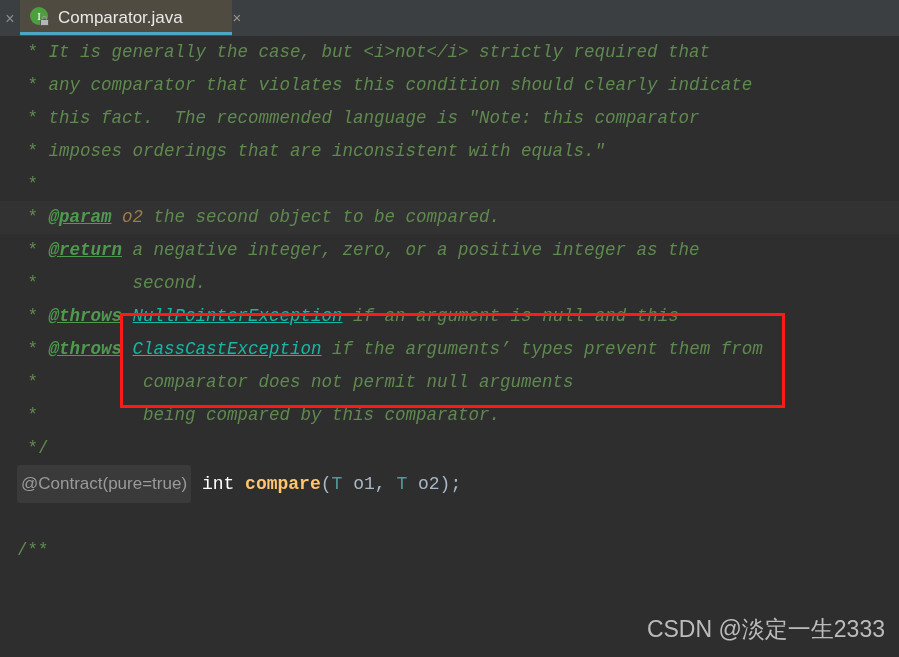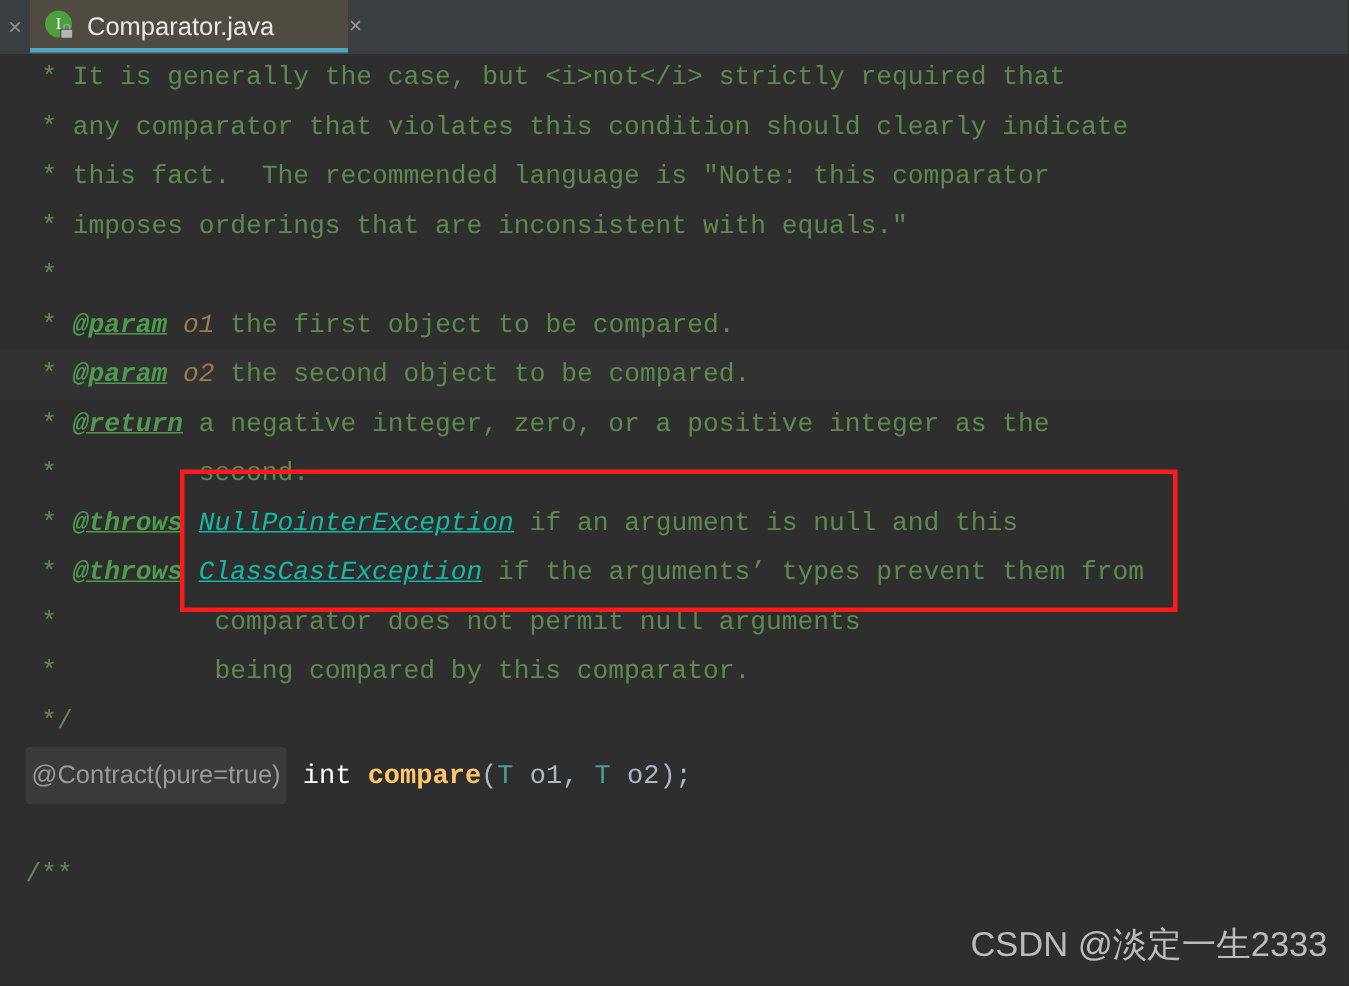--- a/index.html
+++ b/index.html
@@ -125,21 +125,21 @@
   .line.hl {
     background: #323232;
   }
   .ln-text {
     position: absolute;
     left: 17px; top: 0;
     white-space: pre;
   }
 
   
-  .jd          { color: #5f8a4f; }
+  .jd          { color: #5f8a4f; font-style: italic; }
   .jd-star     { color: #5f8a4f; font-style: normal; }
   .jd-tag      { color: #4e9a4e; font-style: italic; font-weight: bold; text-decoration: underline; }
   .jd-param    { color: #9e7b4f; font-style: italic; }
   .jd-type     { color: #14b8a6; font-style: italic; text-decoration: underline; }
 
   
   .codeline {
     position: relative;
     height: 36px;
     line-height: 36px;
@@ -212,21 +212,20 @@
     <div id="tab-underline" style="background: rgb(78, 166, 197);"></div>
   </div>
 
   <div id="editor">
     <div id="code">
         <div class="line"><div class="ln-text"><span class="jd-star"> * </span><span class="jd">It is generally the case, but &lt;i&gt;not&lt;/i&gt; strictly required that</span></div></div>
         <div class="line"><div class="ln-text"><span class="jd-star"> * </span><span class="jd">any comparator that violates this condition should clearly indicate</span></div></div>
         <div class="line"><div class="ln-text"><span class="jd-star"> * </span><span class="jd">this fact.  The recommended language is ″Note: this comparator</span></div></div>
         <div class="line"><div class="ln-text"><span class="jd-star"> * </span><span class="jd">imposes orderings that are inconsistent with equals.″</span></div></div>
         <div class="line"><div class="ln-text"><span class="jd-star"> *</span></div></div>
-        <div class="line"><div class="ln-text"><span class="jd-star"> * </span><span class="jd-tag">@param</span><span class="jd"> </span><span class="jd-param">o1</span><span class="jd"> the first object to be compared.</span></div></div>
         <div class="line hl"><div class="ln-text"><span class="jd-star"> * </span><span class="jd-tag">@param</span><span class="jd"> </span><span class="jd-param">o2</span><span class="jd"> the second object to be compared.</span></div></div>
         <div class="line"><div class="ln-text"><span class="jd-star"> * </span><span class="jd-tag">@return</span><span class="jd"> a negative integer, zero, or a positive integer as the</span></div></div>
         <div class="line"><div class="ln-text"><span class="jd-star"> *         </span><span class="jd">second.</span></div></div>
         <div class="line"><div class="ln-text"><span class="jd-star"> * </span><span class="jd-tag">@throws</span><span class="jd"> </span><span class="jd-type">NullPointerException</span><span class="jd"> if an argument is null and this</span></div></div>
         <div class="line"><div class="ln-text"><span class="jd-star"> * </span><span class="jd-tag">@throws</span><span class="jd"> </span><span class="jd-type">ClassCastException</span><span class="jd"> if the arguments’ types prevent them from</span></div></div>
         <div class="line"><div class="ln-text"><span class="jd-star"> *         </span><span class="jd"> comparator does not permit null arguments</span></div></div>
         <div class="line"><div class="ln-text"><span class="jd-star"> *         </span><span class="jd"> being compared by this comparator.</span></div></div>
         <div class="line"><div class="ln-text"><span class="jd-star"> */</span></div></div>
         <div class="codeline"><div class="ln-text"><span class="hint">@Contract(pure=true)</span><span class="punc"> </span><span class="kw">int</span><span class="punc"> </span><span class="mth">compare</span><span class="punc">(</span><span class="gen">T</span><span class="ident"> o1</span><span class="punc">, </span><span class="gen">T</span><span class="ident"> o2</span><span class="punc">);</span></div></div>
         <div class="line"></div>

